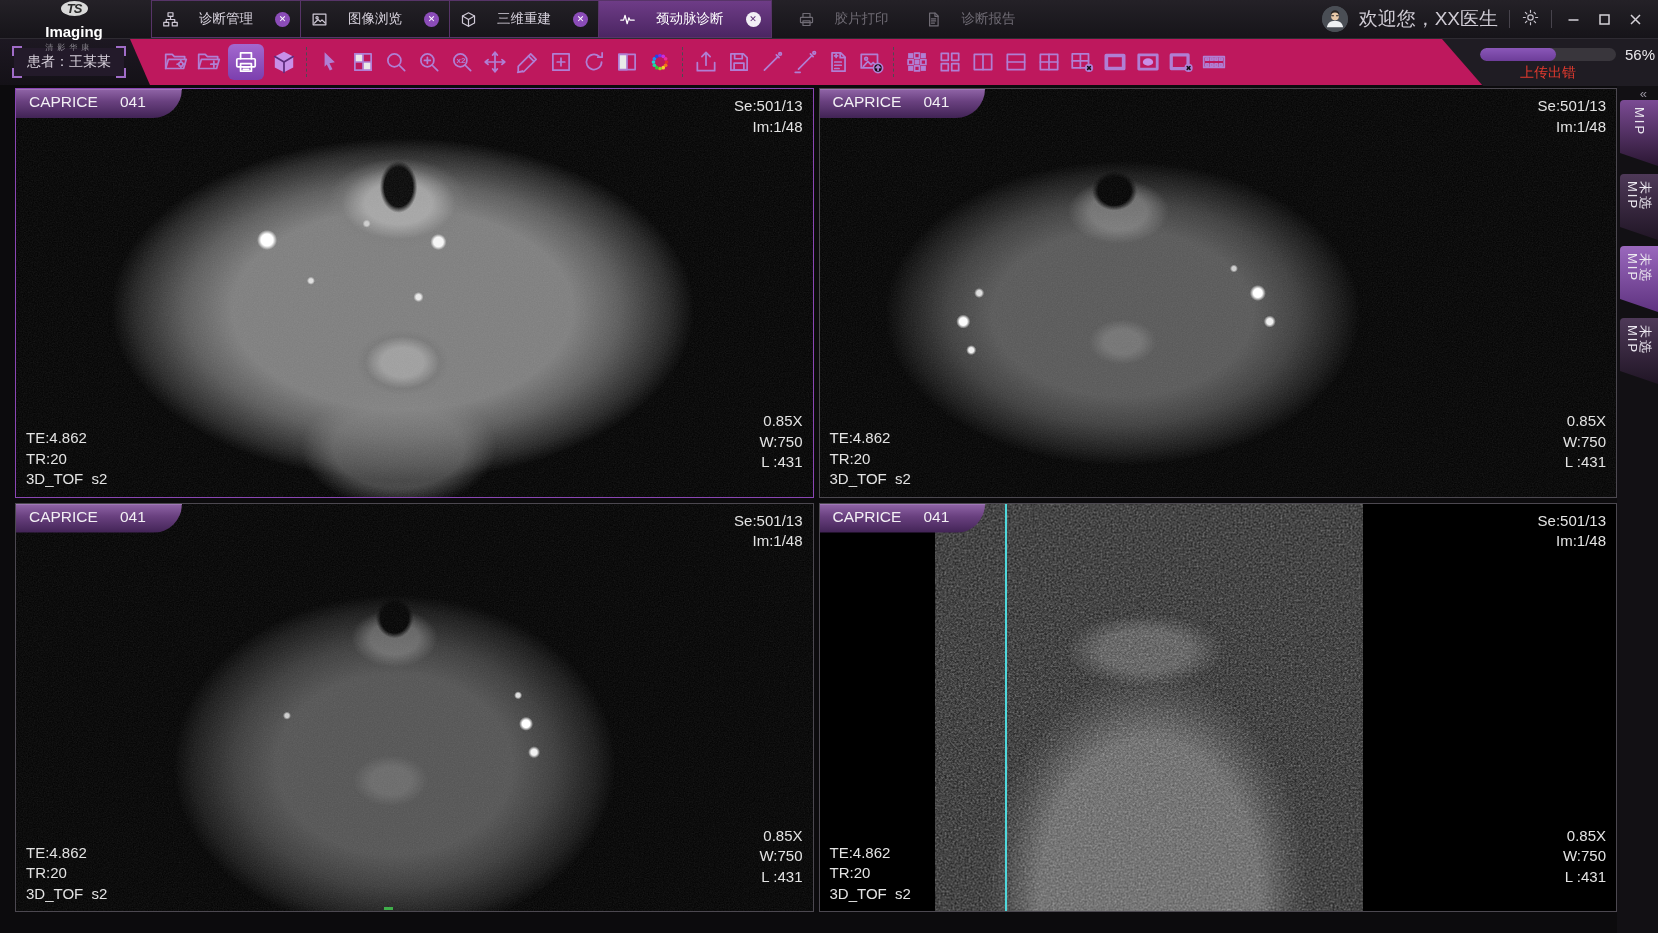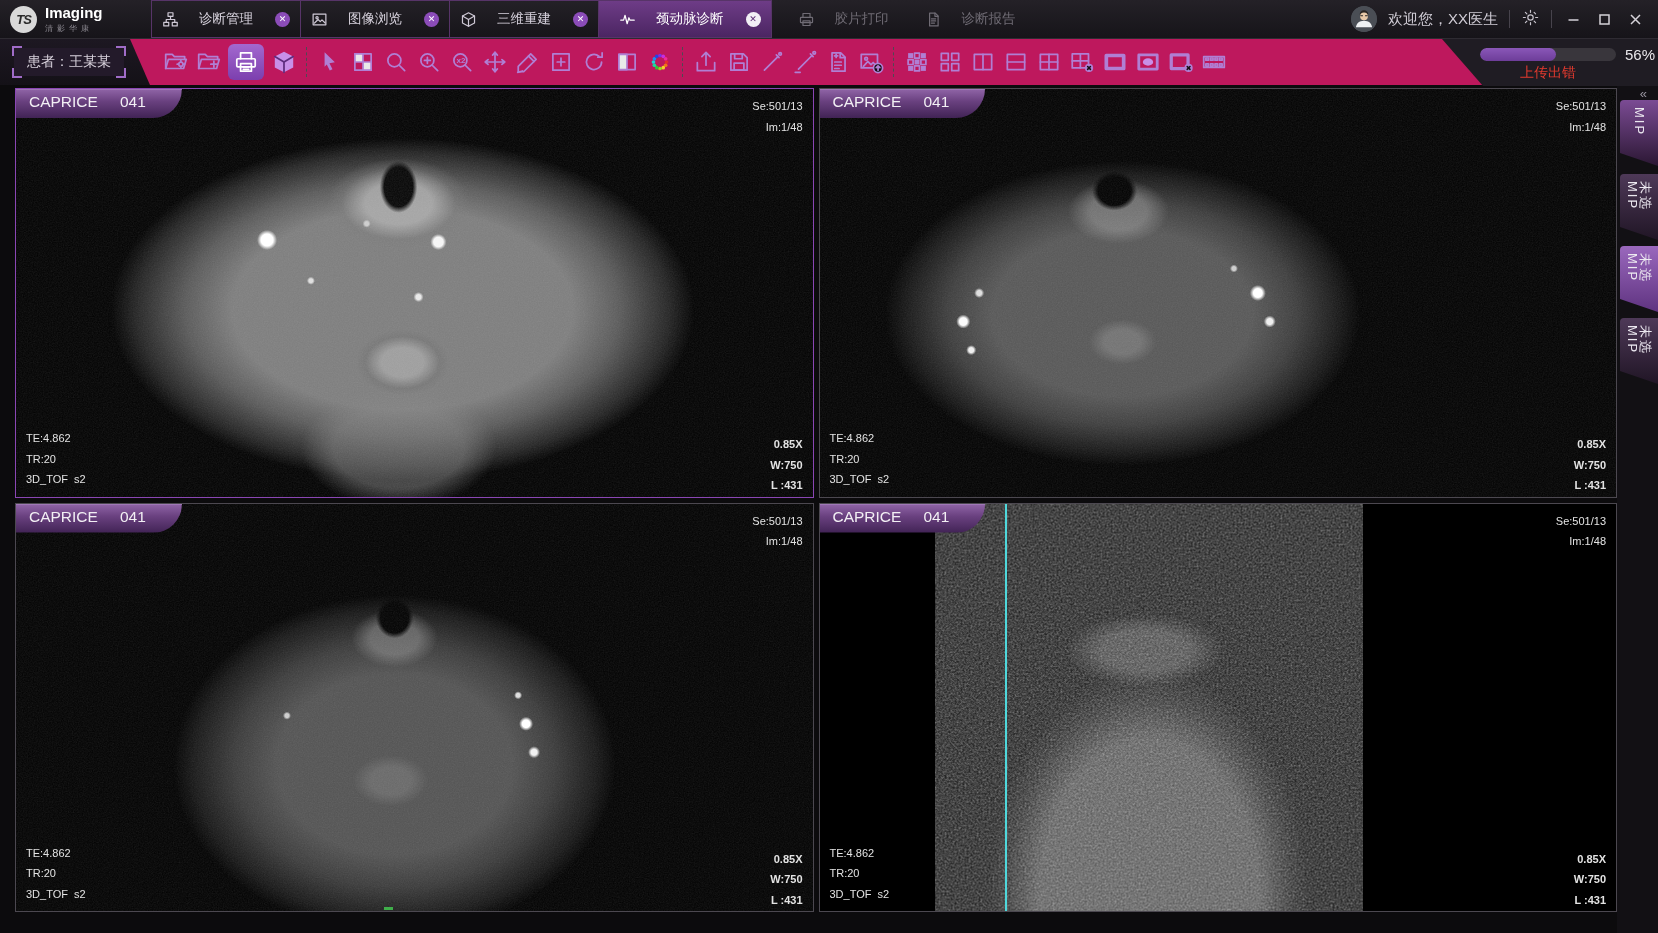--- a/index.html
+++ b/index.html
@@ -1,38 +1,38 @@
 <!DOCTYPE html>
 <html><head>
 <meta charset="utf-8">
 <style>
   html,body{margin:0;padding:0;background:#0c0b0d;}
   body{width:1658px;height:933px;overflow:hidden;font-family:"Liberation Sans",sans-serif;-webkit-font-smoothing:antialiased;}
   .app{position:relative;width:1658px;height:933px;background:#0c0b0d;}
 
   
   .titlebar{position:absolute;top:0;left:0;right:0;height:38px;background:linear-gradient(180deg,#242127,#161419);display:flex;align-items:stretch;z-index:10;}
-  .logo{display:flex;align-items:center;gap:8px;padding:1px 14px 0 10px;min-width:128px;}
+  .logo{display:flex;align-items:center;gap:8px;padding:1px 14px 0 10px;min-width:128px;flex-direction:column;}
   .logo-circle{width:27px;height:27px;border-radius:50%;background:#d9d9d9;color:#2a2a2a;display:flex;align-items:center;justify-content:center;font-size:13px;font-weight:bold;font-style:italic;letter-spacing:-1px;}
   .logo-name{font-size:15px;font-weight:bold;color:#fff;line-height:15px;}
   .logo-sub{font-size:8px;color:#8d8a92;letter-spacing:4px;margin-top:3px;}
   .tabs{display:flex;align-items:stretch;}
   .tab{display:flex;align-items:center;gap:20px;padding:0 10px;font-size:13.5px;color:#d8d3de;cursor:default;}
   .tab.bordered{border:1px solid #573468;margin-left:-1px;box-sizing:border-box;}
   .tab.active{background:linear-gradient(180deg,#6e3c87,#4b2562);color:#fff;padding-left:20px;}
   .tab.disabled{color:#6f6b74;margin-left:16px;}
   .tab svg{width:17px;height:17px;}
   .tab svg *{stroke:#cfc9d6;fill:none;stroke-width:1.7;stroke-linecap:round;stroke-linejoin:round;}
   .tab.active svg *{stroke:#fff;}
   .tab.disabled svg *{stroke:#6f6b74;}
   .tab-close{width:15px;height:15px;border-radius:50%;background:#8b4cb8;color:#fff;display:flex;align-items:center;justify-content:center;font-size:9px;line-height:1;margin-left:2px;}
   .tab.active .tab-close{background:#f2eff5;color:#5a2a72;}
   .tb-right{margin-left:auto;display:flex;align-items:center;gap:11px;padding-right:13px;}
   .avatar{width:26px;height:26px;border-radius:50%;overflow:hidden;background:#4a4e55;}
-  .greeting{font-size:15px;color:#cfcbd4;}
+  .greeting{font-size:19px;color:#cfcbd4;}
   .vsep{width:1px;height:18px;background:#47434c;}
   .winbtn{width:20px;height:20px;display:flex;align-items:center;justify-content:center;}
   .winbtn svg{width:13px;height:13px;}
   .winbtn svg *{stroke:#d5d2d8;stroke-width:1.5;fill:none;}
   .gear svg{width:19px;height:19px;}
   .gear svg *{stroke:#c9c5ce;stroke-width:1.5;fill:none;stroke-linecap:round;}
 
   
   .toolbar{position:absolute;top:38px;left:0;right:0;height:47px;background:#be185d;border-top:1px solid #2e2b32;box-sizing:border-box;display:flex;align-items:center;z-index:9;}
   .patient-panel{width:150px;height:100%;background:linear-gradient(180deg,#1d1822,#141117);clip-path:polygon(0 0,130px 0,150px 100%,0 100%);display:flex;align-items:center;padding-left:14px;box-sizing:border-box;flex:0 0 auto;}
@@ -60,24 +60,24 @@
   .ppct{color:#e8e6ea;font-size:15px;}
   .perror{color:#e23a2e;font-size:14px;width:136px;margin-left:38px;text-align:center;margin-top:1px;}
 
   
   .main{position:absolute;top:85px;left:0;right:0;bottom:0;background:#0c0b0d;}
   .grid{position:absolute;left:15px;top:3px;width:1602px;height:824px;display:grid;grid-template-columns:1fr 1fr;grid-template-rows:1fr 1fr;gap:5px;}
   .vp{position:relative;background:#000;border:1px solid #4c4850;overflow:hidden;box-sizing:border-box;}
   .vp.active{border-color:#8a46b4;box-shadow:0 0 0 1px #8a46b4 inset;}
   .badge{position:absolute;top:0;left:0;z-index:4;padding:3px 36px 7px 13px;background:linear-gradient(180deg,#8d62a4 0%,#6a4180 40%,#412355 100%);border-radius:0 0 30px 0;border-top:1px solid #9f77b6;color:#f2eff4;font-size:15.5px;white-space:pre;}
   .badge .code{margin-left:22px;}
-  .vp-text{position:absolute;color:#e3e3e3;font-size:11px;line-height:20.5px;z-index:4;white-space:pre;}
+  .vp-text{position:absolute;color:#e3e3e3;font-size:15px;line-height:20.5px;z-index:4;white-space:pre;}
   .vp-tr{top:7px;right:10px;text-align:right;}
   .vp-bl{left:10px;bottom:7px;}
-  .vp-br{right:10px;bottom:1px;text-align:right;font-weight:bold;}
+  .vp-br{right:10px;bottom:24px;text-align:right;}
 
   .scan{position:absolute;inset:0;background-color:#000;}
   .scan1{background:
     radial-gradient(circle 10px at 31.5% 37%, #fff 0 60%, transparent 100%),
     radial-gradient(circle 8px at 53% 37.5%, #f5f5f5 0 60%, transparent 100%),
     radial-gradient(circle 5px at 50.5% 51%, #e8e8e8 0 50%, transparent 100%),
     radial-gradient(circle 4px at 37% 47%, #dddddd 0 50%, transparent 100%),
     radial-gradient(circle 4px at 44% 33%, #cccccc 0 50%, transparent 100%),
     radial-gradient(ellipse 26px 36px at 48% 24%, #050505 0 55%, rgba(5,5,5,0) 72%),
     radial-gradient(ellipse 95px 60px at 48% 28%, rgba(170,170,170,.85) 0 35%, rgba(120,120,120,.4) 60%, transparent 75%),

